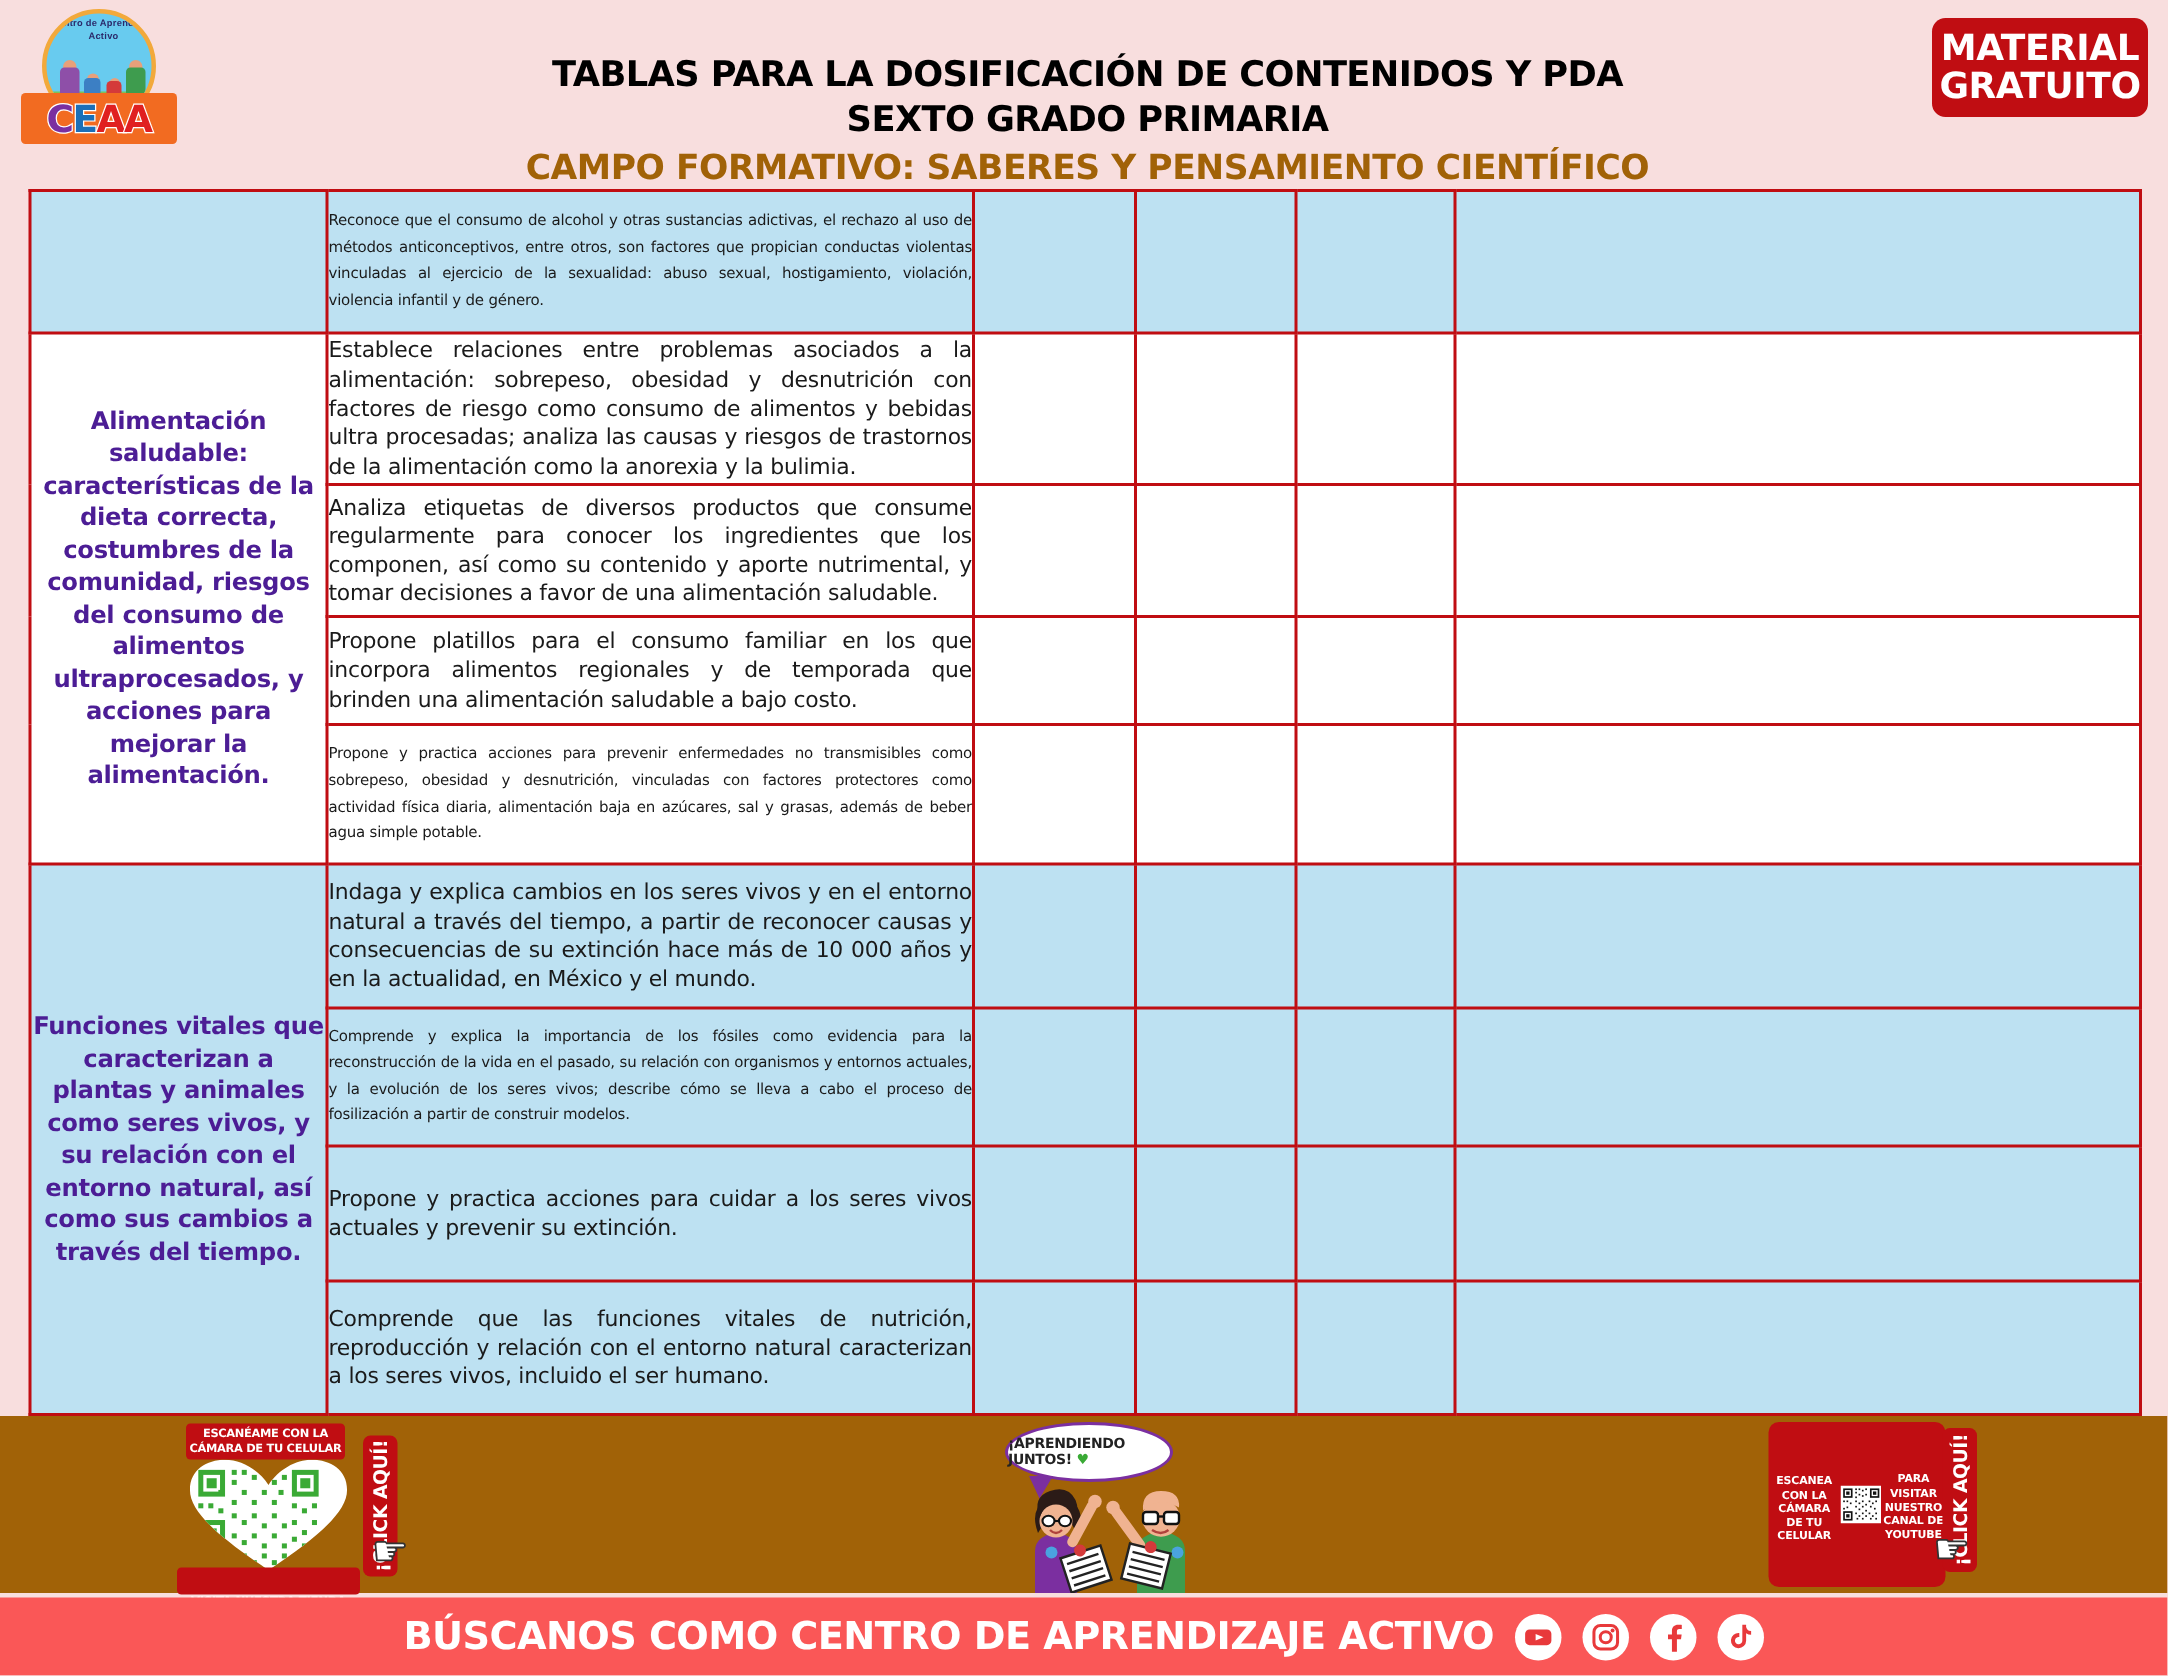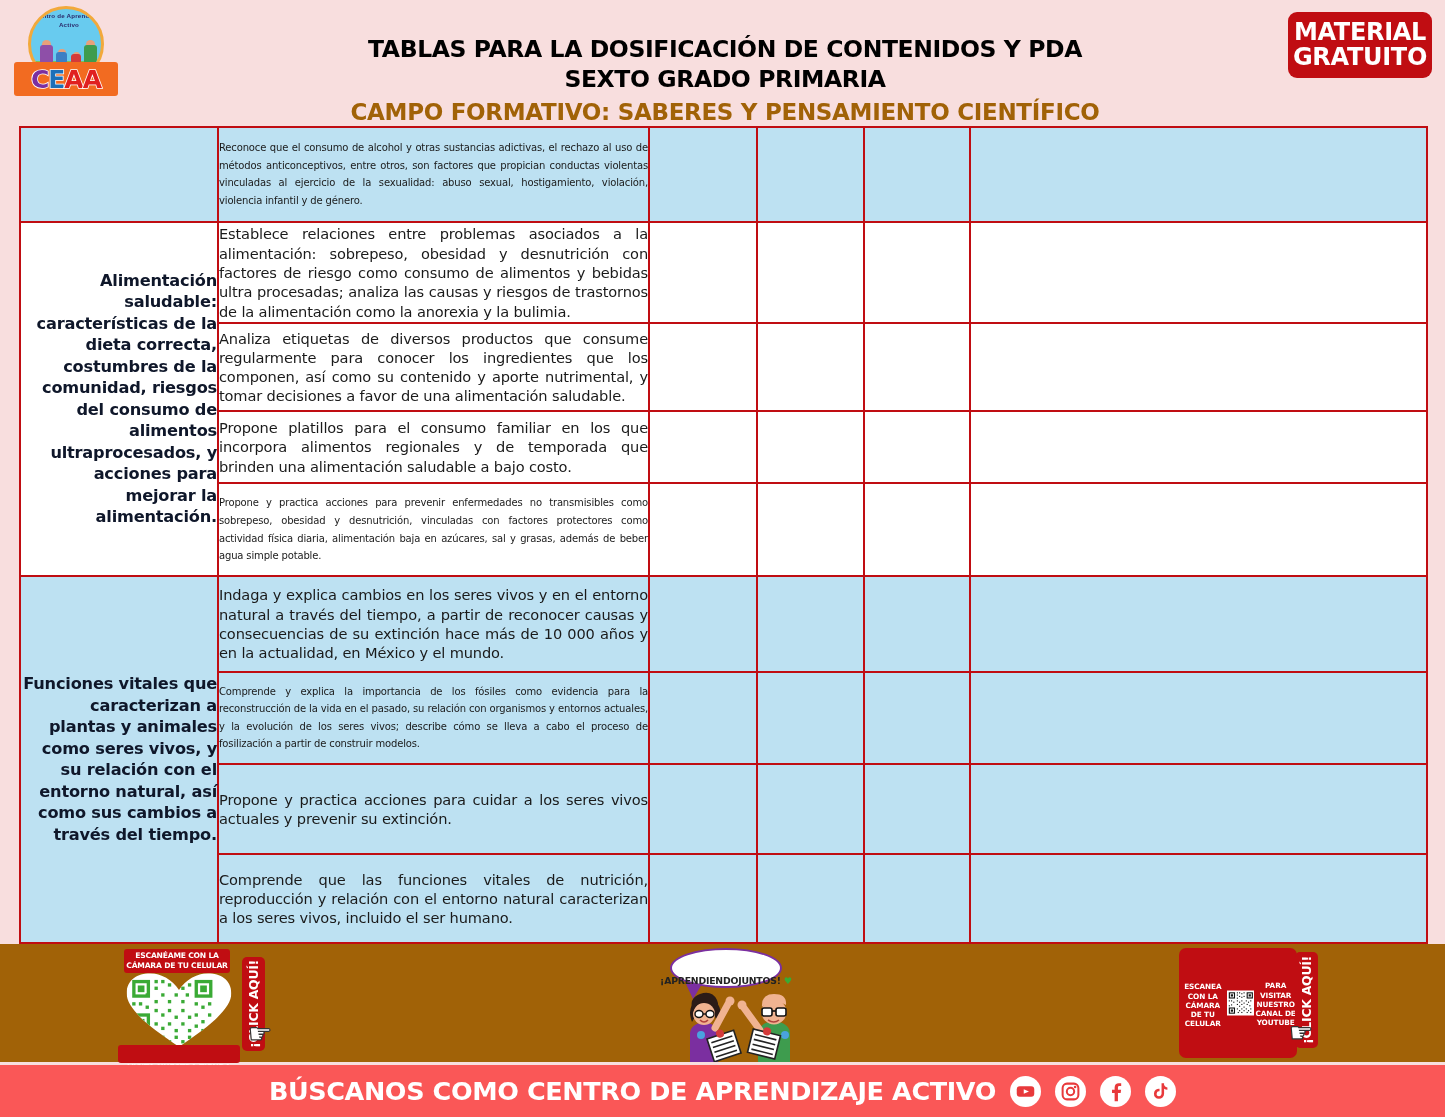--- a/index.html
+++ b/index.html
@@ -161,22 +161,22 @@
   }
   td.content-cell.sm {
     font-size: 10px;
     line-height: 17.6px;
     margin-left: 36px;
   }
   td.label-cell {
     font-family: "DejaVu Sans", sans-serif;
     font-size: 16.2px;
     font-weight: bold;
-    color: #0f172a;
-    text-align: right;
+    color: #4c1d95;
+    text-align: center;
     line-height: 21.5px;
     padding: 4px 6px;
     letter-spacing: -0.2px;
   }
 
   
   #footer-area {
     position: absolute;
     left: 0; top: 944px;
     width: 1445px; height: 118px;
@@ -253,22 +253,22 @@
     width: 180px; height: 116px;
   }
   #bubble {
     position: absolute;
     left: 18px; top: 2px;
     width: 112px; height: 40px;
     background: #FFFFFF;
     border: 2.2px solid #7B2FA0;
     border-radius: 50%;
     display: flex;
-    flex-direction: row;
-    align-items: flex-end;
+    flex-direction: column;
+    align-items: flex-start;
     justify-content: center;
   }
   #bubble div {
     font-family: "DejaVu Sans", sans-serif;
     font-size: 9.3px;
     font-weight: bold;
     color: #222;
     line-height: 11.5px;
     letter-spacing: -0.2px;
     white-space: nowrap;

